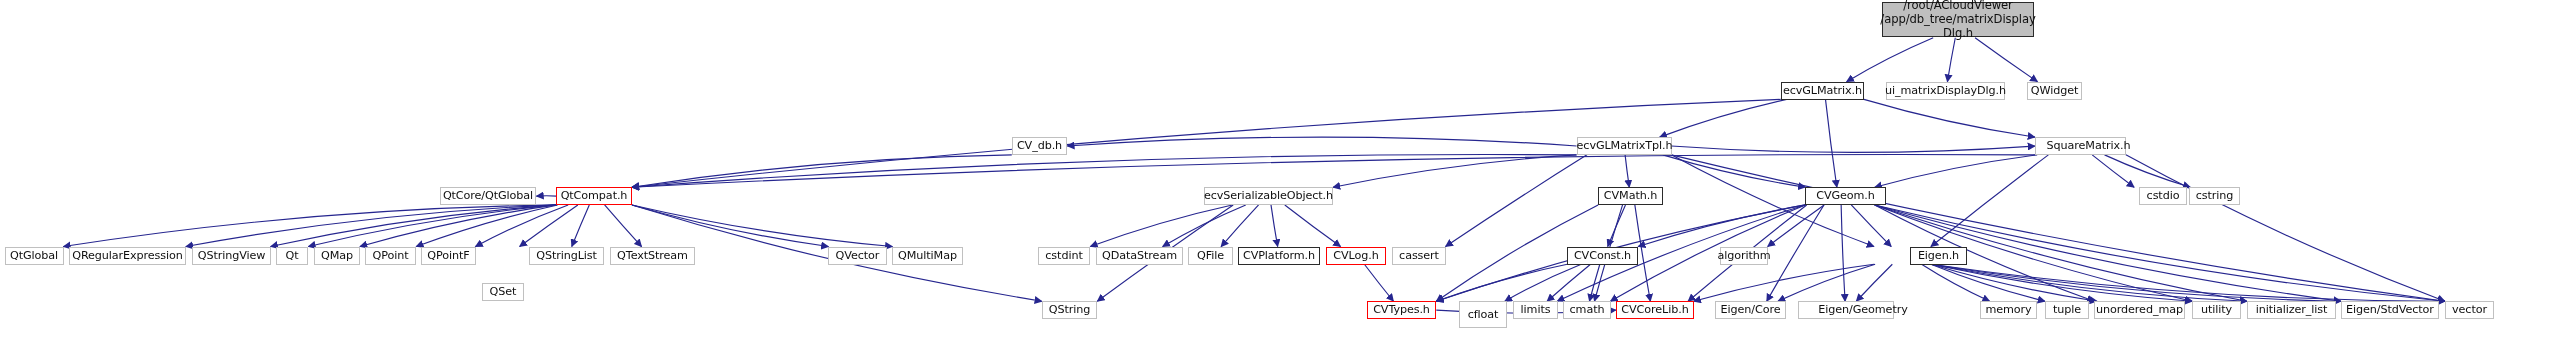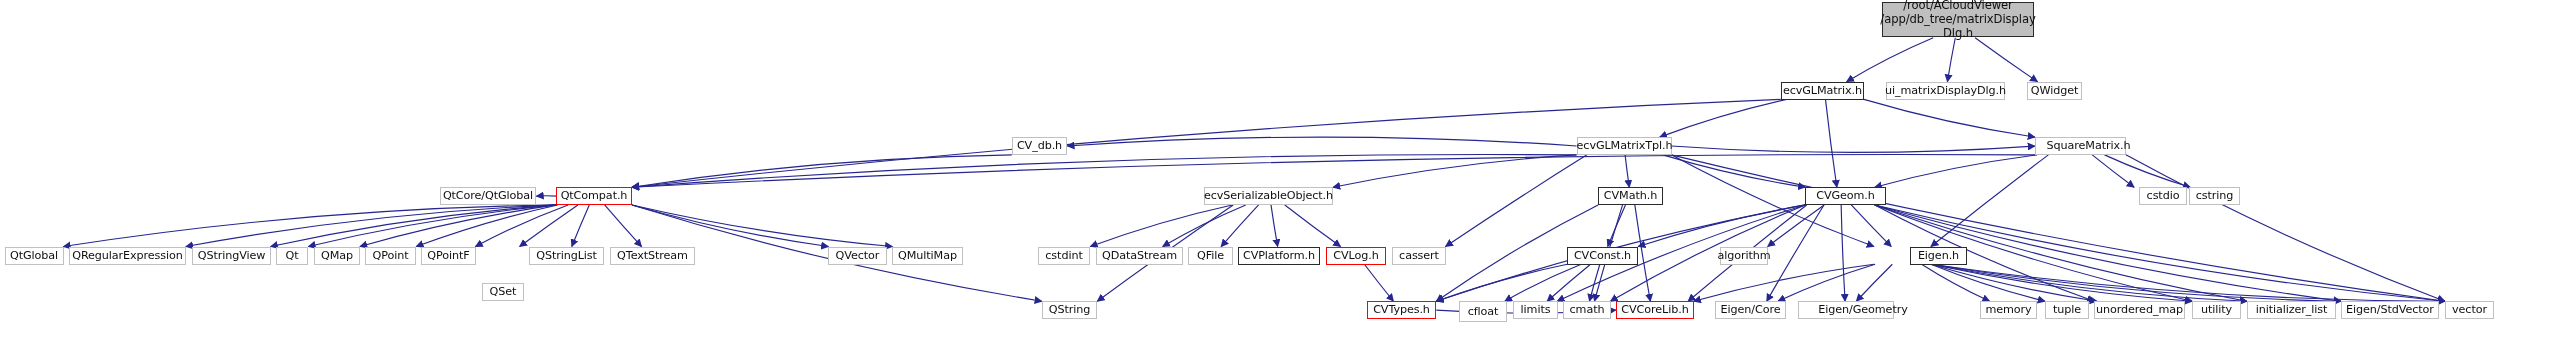--- a/index.html
+++ b/index.html
@@ -173,21 +173,21 @@
       <div class="node" style="left: 1096px; top: 247px; width: 87px; height: 17.7px;">QDataStream</div>
       <div class="node" style="left: 1188px; top: 247px; width: 45px; height: 17.7px;">QFile</div>
       <div class="node strong" style="left: 1238px; top: 247px; width: 82px; height: 17.7px;">CVPlatform.h</div>
       <div class="node hot" style="left: 1326px; top: 247px; width: 60px; height: 17.7px;">CVLog.h</div>
       <div class="node" style="left: 1392px; top: 247px; width: 54px; height: 17.7px;">cassert</div>
       <div class="node strong" style="left: 1567px; top: 247px; width: 71px; height: 17.7px;">CVConst.h</div>
       <div class="node" style="left: 1720px; top: 247px; width: 48px; height: 17.7px;">algorithm</div>
       <div class="node strong" style="left: 1874px; top: 247px; width: 57px; height: 17.7px; margin-left: 36px;">Eigen.h</div>
       <div class="node" style="left: 1042px; top: 301px; width: 55px; height: 17.7px;">QString</div>
       <div class="node hot" style="left: 1367px; top: 301px; width: 69px; height: 17.7px;">CVTypes.h</div>
-      <div class="node" style="left: 1459px; top: 301px; width: 48px; height: 21px;">cfloat</div>
+      <div class="node" style="left: 1459px; top: 301px; width: 48px; height: 27px;">cfloat</div>
       <div class="node" style="left: 1513px; top: 301px; width: 45px; height: 17.7px;">limits</div>
       <div class="node" style="left: 1563px; top: 301px; width: 48px; height: 17.7px;">cmath</div>
       <div class="node hot" style="left: 1616px; top: 301px; width: 78px; height: 17.7px;">CVCoreLib.h</div>
       <div class="node" style="left: 1715px; top: 301px; width: 71px; height: 17.7px;">Eigen/Core</div>
       <div class="node" style="left: 1798px; top: 301px; width: 96px; height: 17.7px; padding-left: 34px;">Eigen/Geometry</div>
       <div class="node" style="left: 1980px; top: 301px; width: 57px; height: 17.7px;">memory</div>
       <div class="node" style="left: 2045px; top: 301px; width: 44px; height: 17.7px;">tuple</div>
       <div class="node" style="left: 2094px; top: 301px; width: 91px; height: 17.7px;">unordered_map</div>
       <div class="node" style="left: 2192px; top: 301px; width: 49px; height: 17.7px;">utility</div>
       <div class="node" style="left: 2247px; top: 301px; width: 89px; height: 17.7px;">initializer_list</div>

